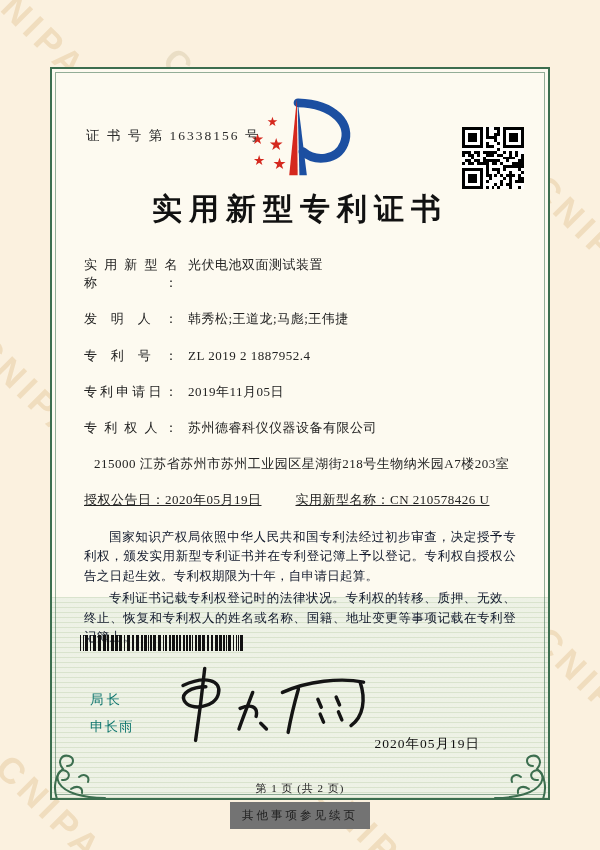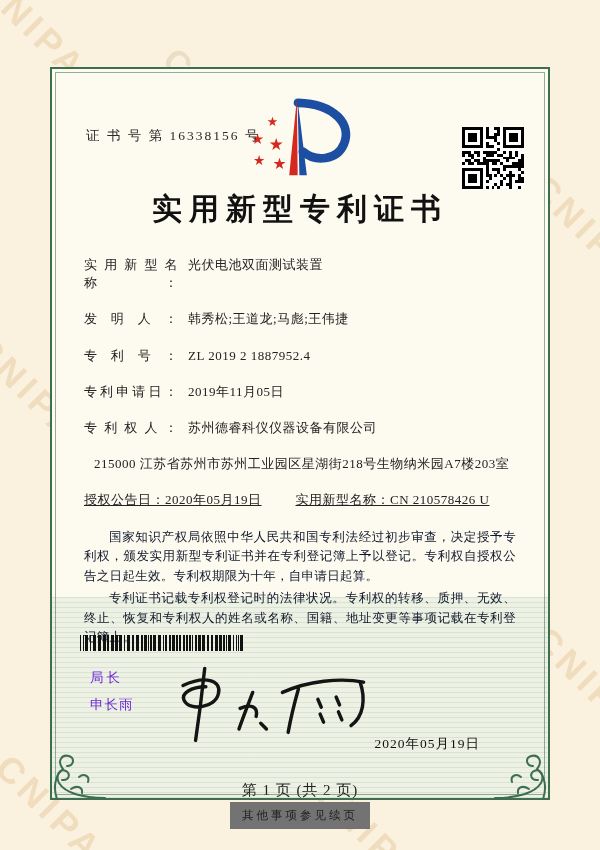--- a/index.html
+++ b/index.html
@@ -94,25 +94,25 @@
     text-align:justify;
     text-indent:2em;
     color:#0f172a;
     margin-bottom:2px;
     letter-spacing:0.3px;
   }
 
   
   .barcode { position:absolute; left:28px; top:566px; width:165px; height:16px; z-index:3; }
   .barcode svg { width:100%; height:100%; }
-  .signer { position:absolute; left:38px; top:600px; z-index:3; font-size:13.5px; letter-spacing:3px; color:#6d28d9; }
+  .signer { position:absolute; left:38px; top:622px; z-index:3; font-size:13.5px; letter-spacing:3px; color:#0f766e; }
   .signer .name { margin-top:9px; letter-spacing:1px; }
   .signature { position:absolute; left:104px; top:596px; width:230px; height:80px; z-index:3; }
   .issue-date { position:absolute; right:68px; top:666px; z-index:3; font-size:13.5px; color:#111; letter-spacing:1px; }
-  .page-info { position:absolute; left:0; right:0; top:712px; text-align:center; font-size:15px; color:#222; z-index:3; letter-spacing:1px; }
+  .page-info { position:absolute; left:0; right:0; top:712px; text-align:center; font-size:11px; color:#222; z-index:3; letter-spacing:1px; }
 
   .flourish { position:absolute; z-index:4; }
   .flourish.bl { left:-3px; bottom:-3px; }
   .flourish.br { right:-3px; bottom:-3px; transform:scaleX(-1); }
 
   
   .note-box {
     position:absolute;
     left:50%; top:802px;
     transform:translateX(-50%);

